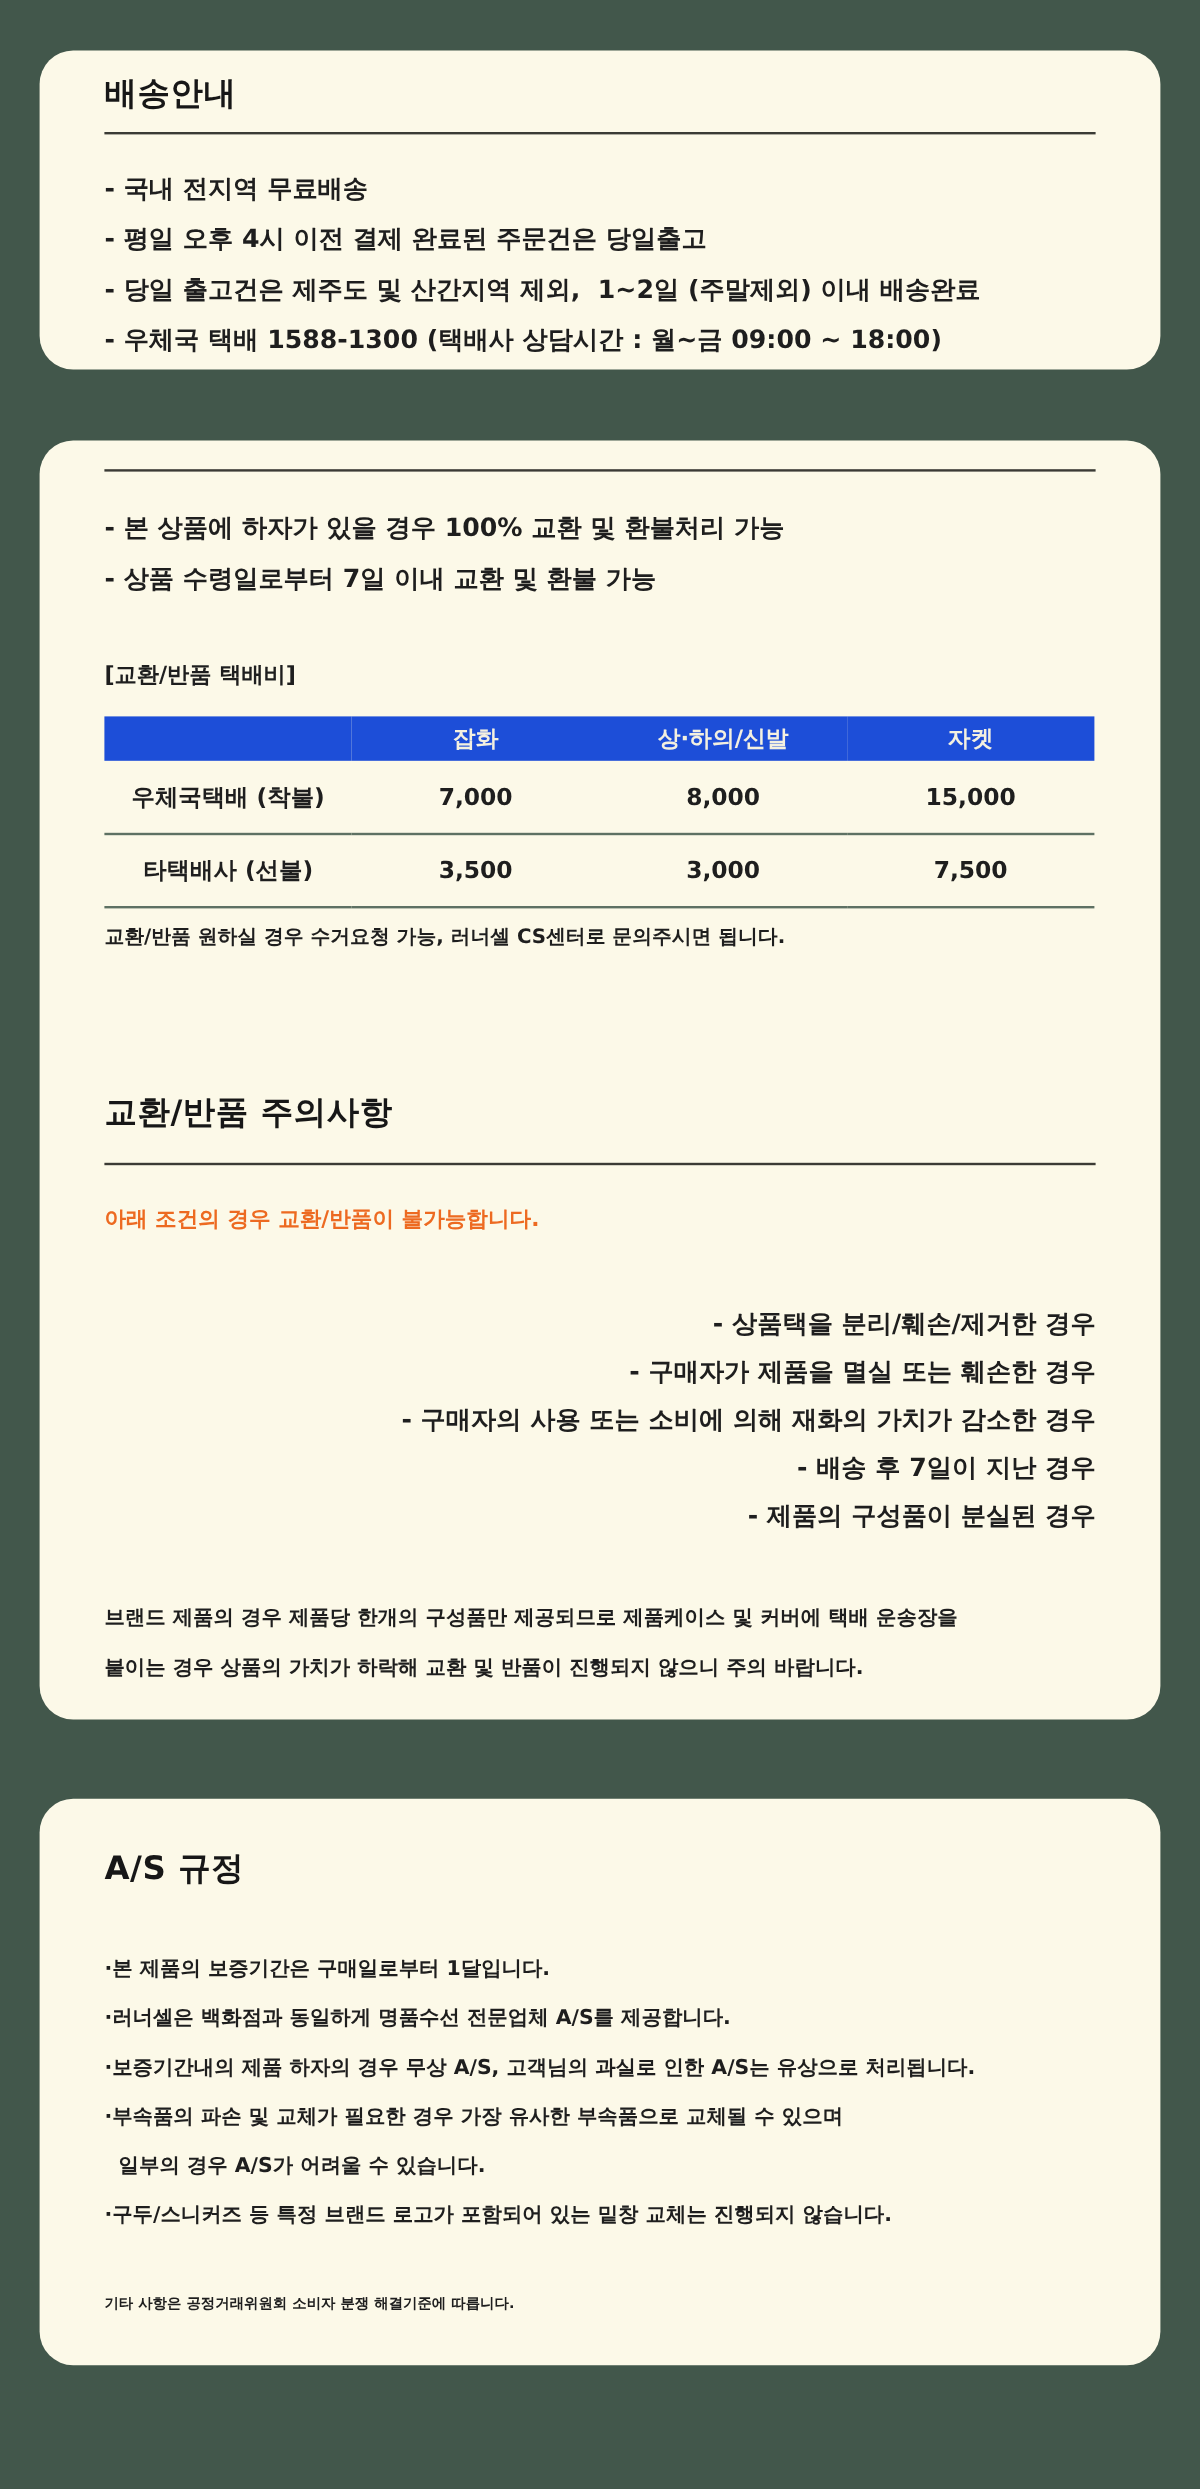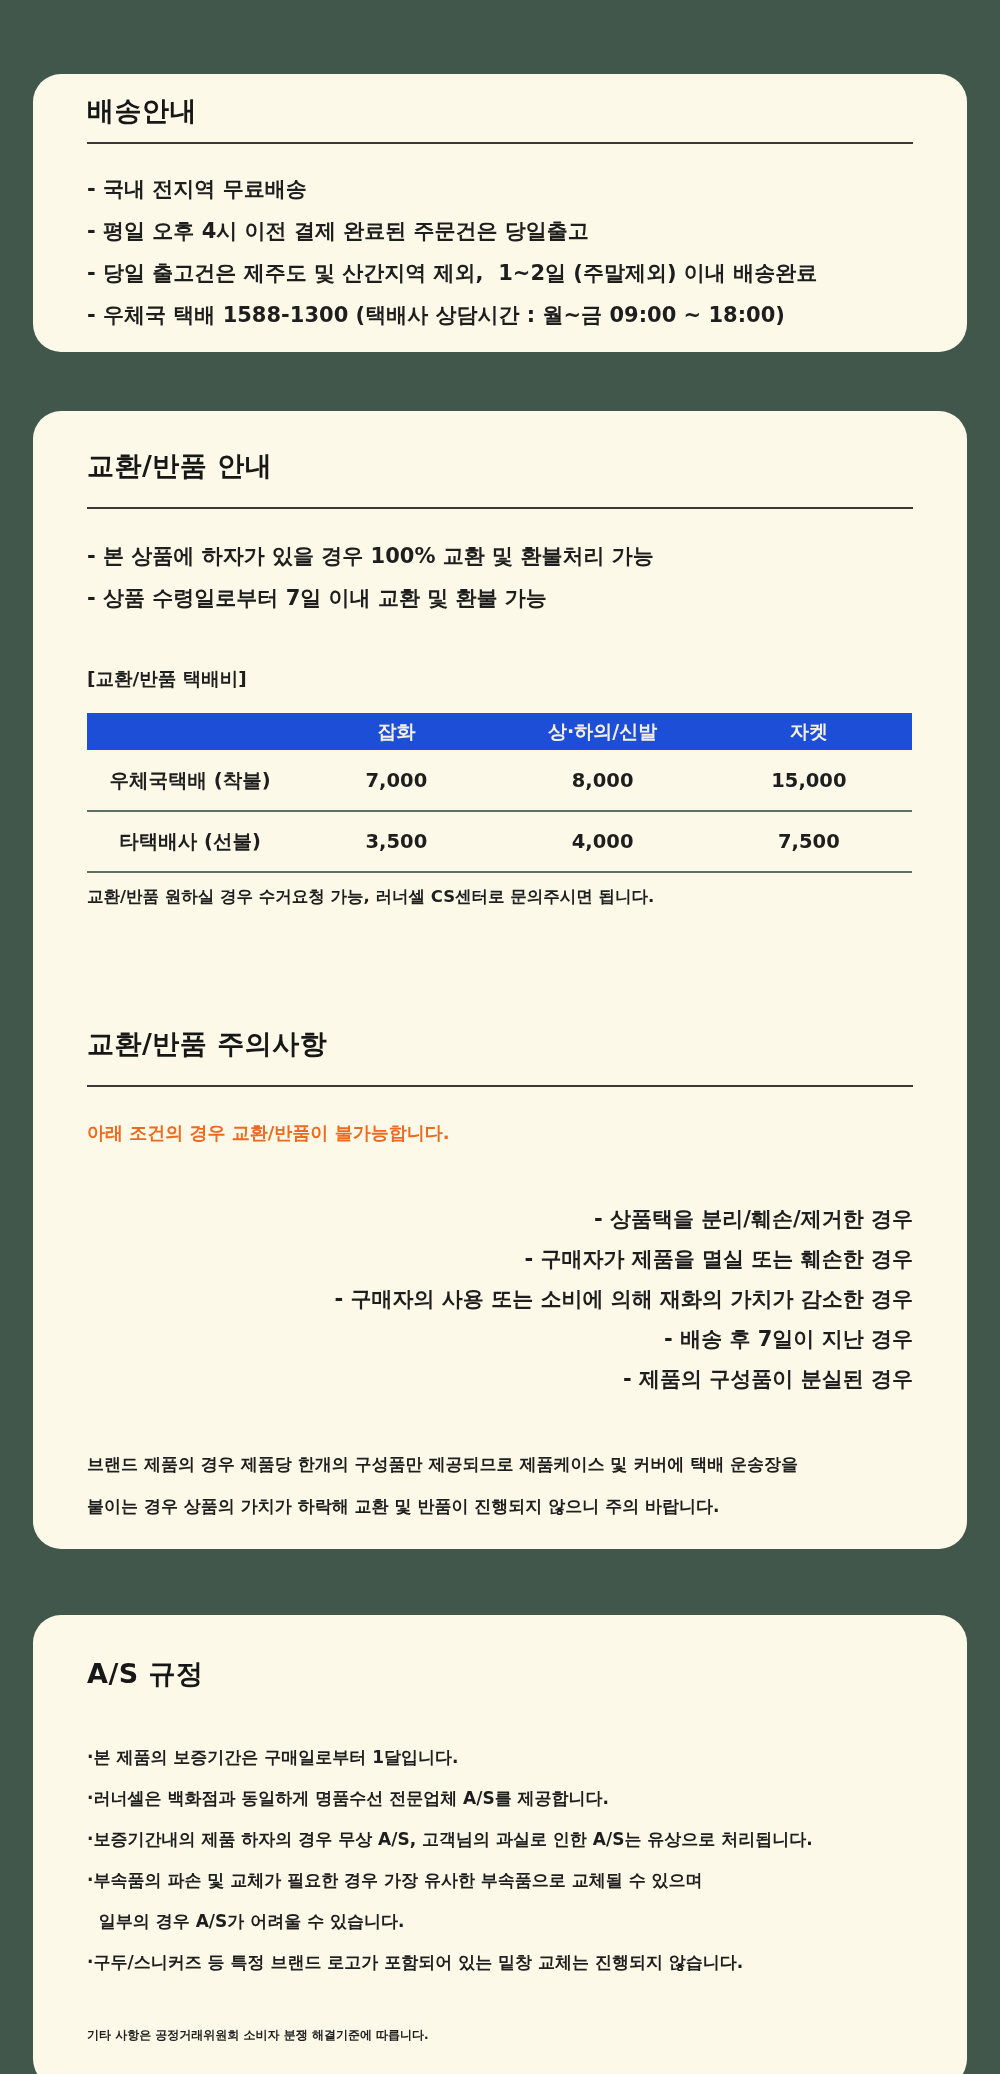--- a/index.html
+++ b/index.html
@@ -38,21 +38,21 @@
   }
   .plain-list { list-style: none; }
   .plain-list li {
     font-size: 21px;
     line-height: 42px;
     white-space: pre-wrap;
     color: #1E1E1E;
   }
 
   
-  .card-shipping { padding-bottom: 16px; margin-top: 32px; }
+  .card-shipping { padding-bottom: 4px; }
   .card-shipping .card-title { padding-top: 20px; }
   .card-shipping .title-rule { margin-top: 14px; }
   .card-shipping .plain-list { margin-top: 24px; }
 
   
   .card-exchange { margin-top: 59px; padding-bottom: 22px; }
   .card-exchange .card-title { padding-top: 38px; }
   .exchange-list { margin-top: 26px; }
   .table-label {
     margin-top: 48px;
@@ -123,21 +123,20 @@
     <div class="title-rule"></div>
     <ul class="plain-list">
       <li>- 국내 전지역 무료배송</li>
       <li>- 평일 오후 4시 이전 결제 완료된 주문건은 당일출고</li>
       <li>- 당일 출고건은 제주도 및 산간지역 제외,  1~2일 (주말제외) 이내 배송완료</li>
       <li>- 우체국 택배 1588-1300 (택배사 상담시간 : 월~금 09:00 ~ 18:00)</li>
     </ul>
   </section>
 
   <section class="card card-exchange">
-    <h2 class="card-title">교환/반품 안내</h2>
     <div class="title-rule"></div>
 
     <ul class="plain-list exchange-list">
       <li>- 본 상품에 하자가 있을 경우 100% 교환 및 환불처리 가능</li>
       <li>- 상품 수령일로부터 7일 이내 교환 및 환불 가능</li>
     </ul>
 
     <div class="table-label">[교환/반품 택배비]</div>
 
     <table class="fee-table">
@@ -158,21 +157,21 @@
       <tbody>
         <tr>
           <td>우체국택배 (착불)</td>
           <td>7,000</td>
           <td>8,000</td>
           <td>15,000</td>
         </tr>
         <tr>
           <td>타택배사 (선불)</td>
           <td>3,500</td>
-          <td>4,000</td>
+          <td>3,000</td>
           <td>7,500</td>
         </tr>
       </tbody>
     </table>
 
     <div class="note-line">교환/반품 원하실 경우 수거요청 가능, 러너셀 CS센터로 문의주시면 됩니다.</div>
 
     <h2 class="card-title caution-title">교환/반품 주의사항</h2>
     <div class="title-rule"></div>
 

